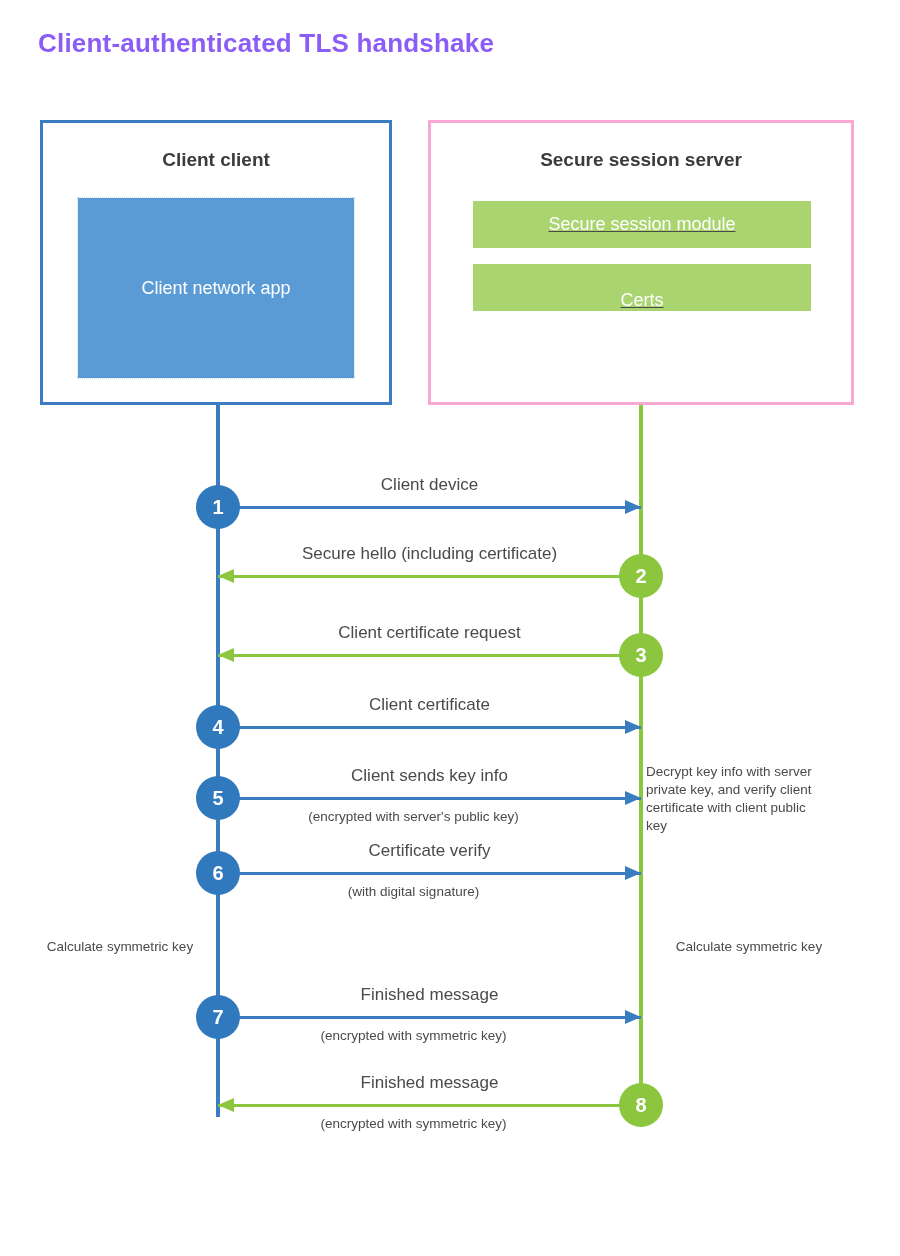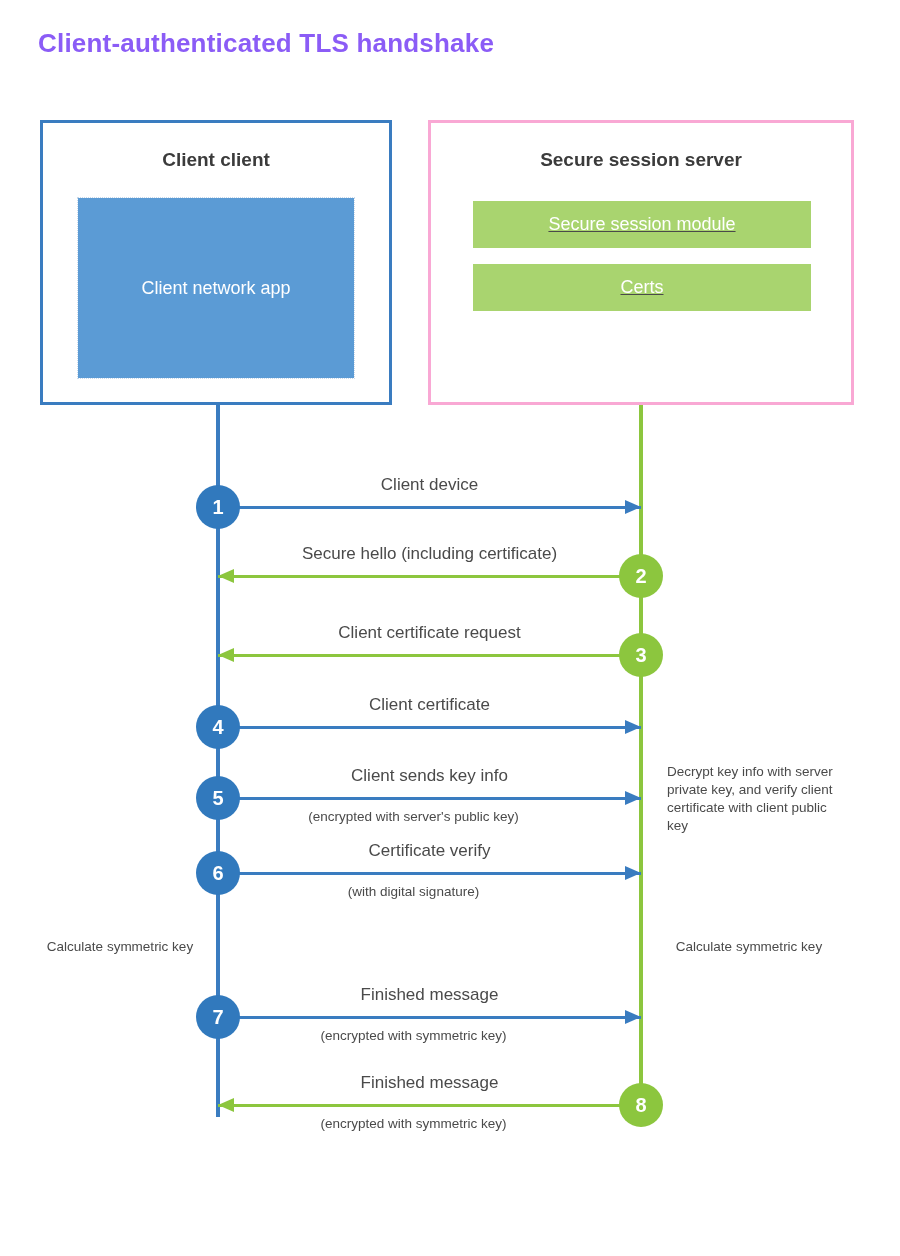--- a/index.html
+++ b/index.html
@@ -90,21 +90,21 @@
     display: flex;
     align-items: center;
     justify-content: center;
     text-decoration: underline;
   }
   .server-bar span {
     color: #ffffff;
     font-size: 18px;
   }
   #server-bar-0 { top: 78px; }
-  #server-bar-1 { top: 141px; }
+  #server-bar-1 { top: 141px; align-items: flex-end; }
   #server-bar-2 { top: 202px; }
 
   
   .lifeline {
     position: absolute;
     width: 4px;
   }
   #client-lifeline {
     left: 216px;
     top: 405px;
@@ -189,21 +189,21 @@
   .step-circle.on-server { left: 619px; background: #8cc63e; }
 
   
   .side-note {
     position: absolute;
     font-size: 13.5px;
     line-height: 1.34;
     color: #4a4a4a;
   }
   #note-server-decrypt {
-    left: 667px;
+    left: 646px;
     top: 763px;
     width: 175px;
     text-align: left;
   }
   #note-client-symkey {
     left: 40px;
     top: 938px;
     width: 160px;
     text-align: center;
   }

